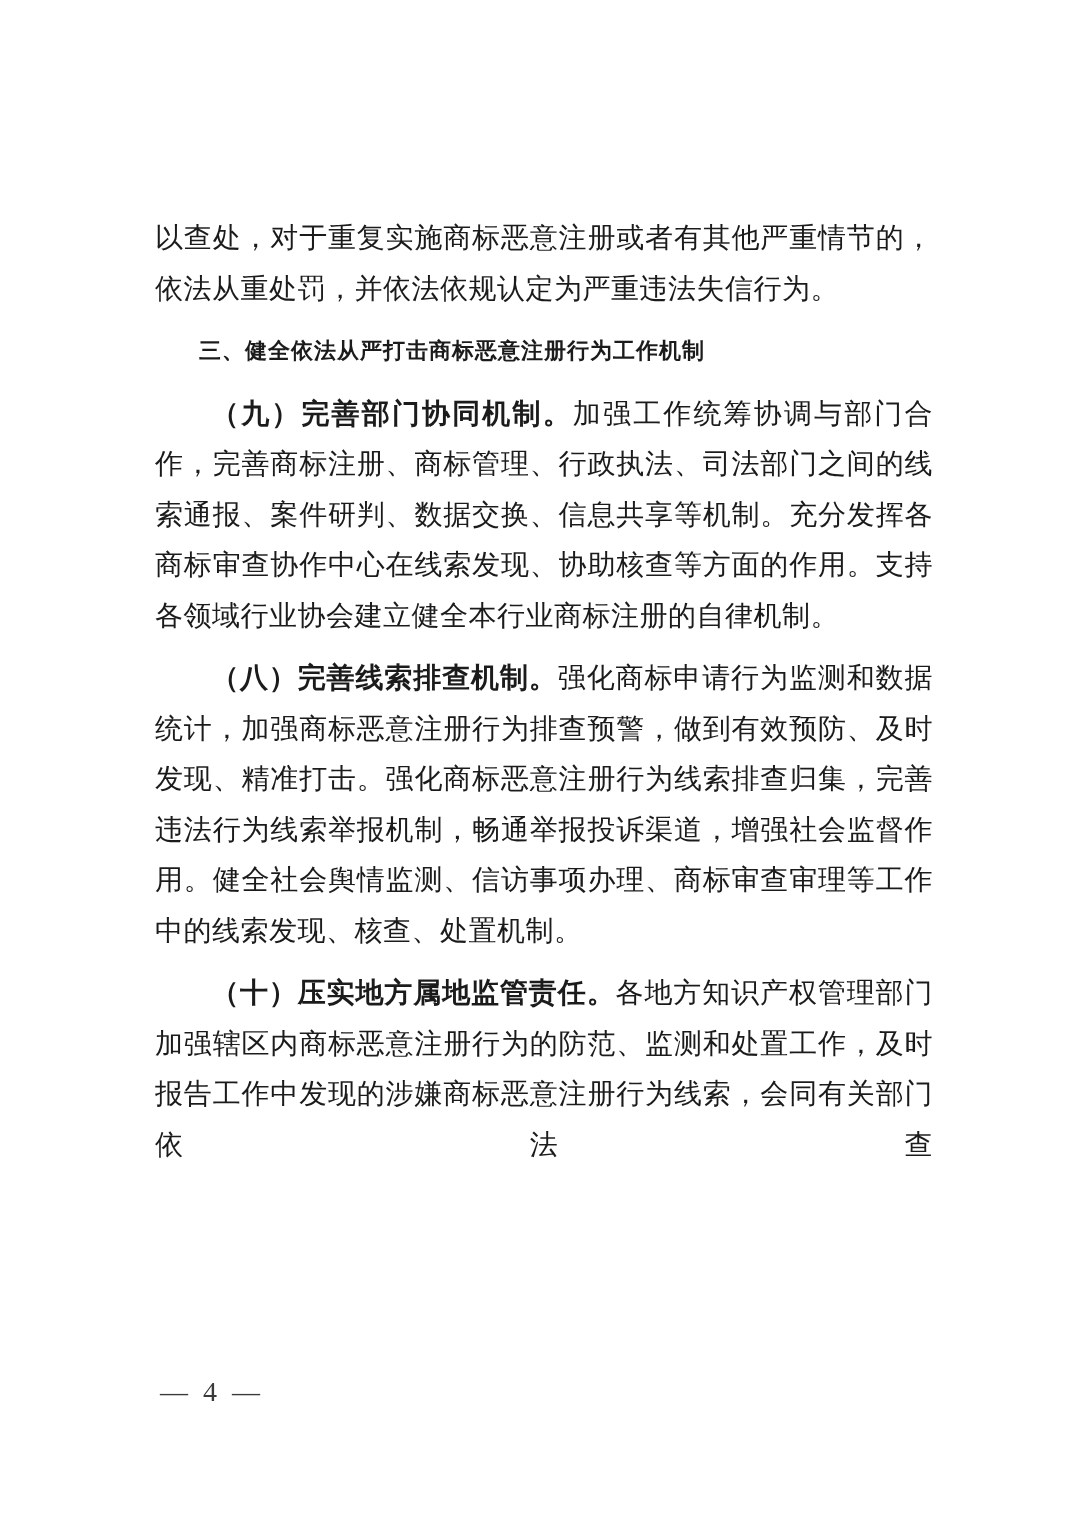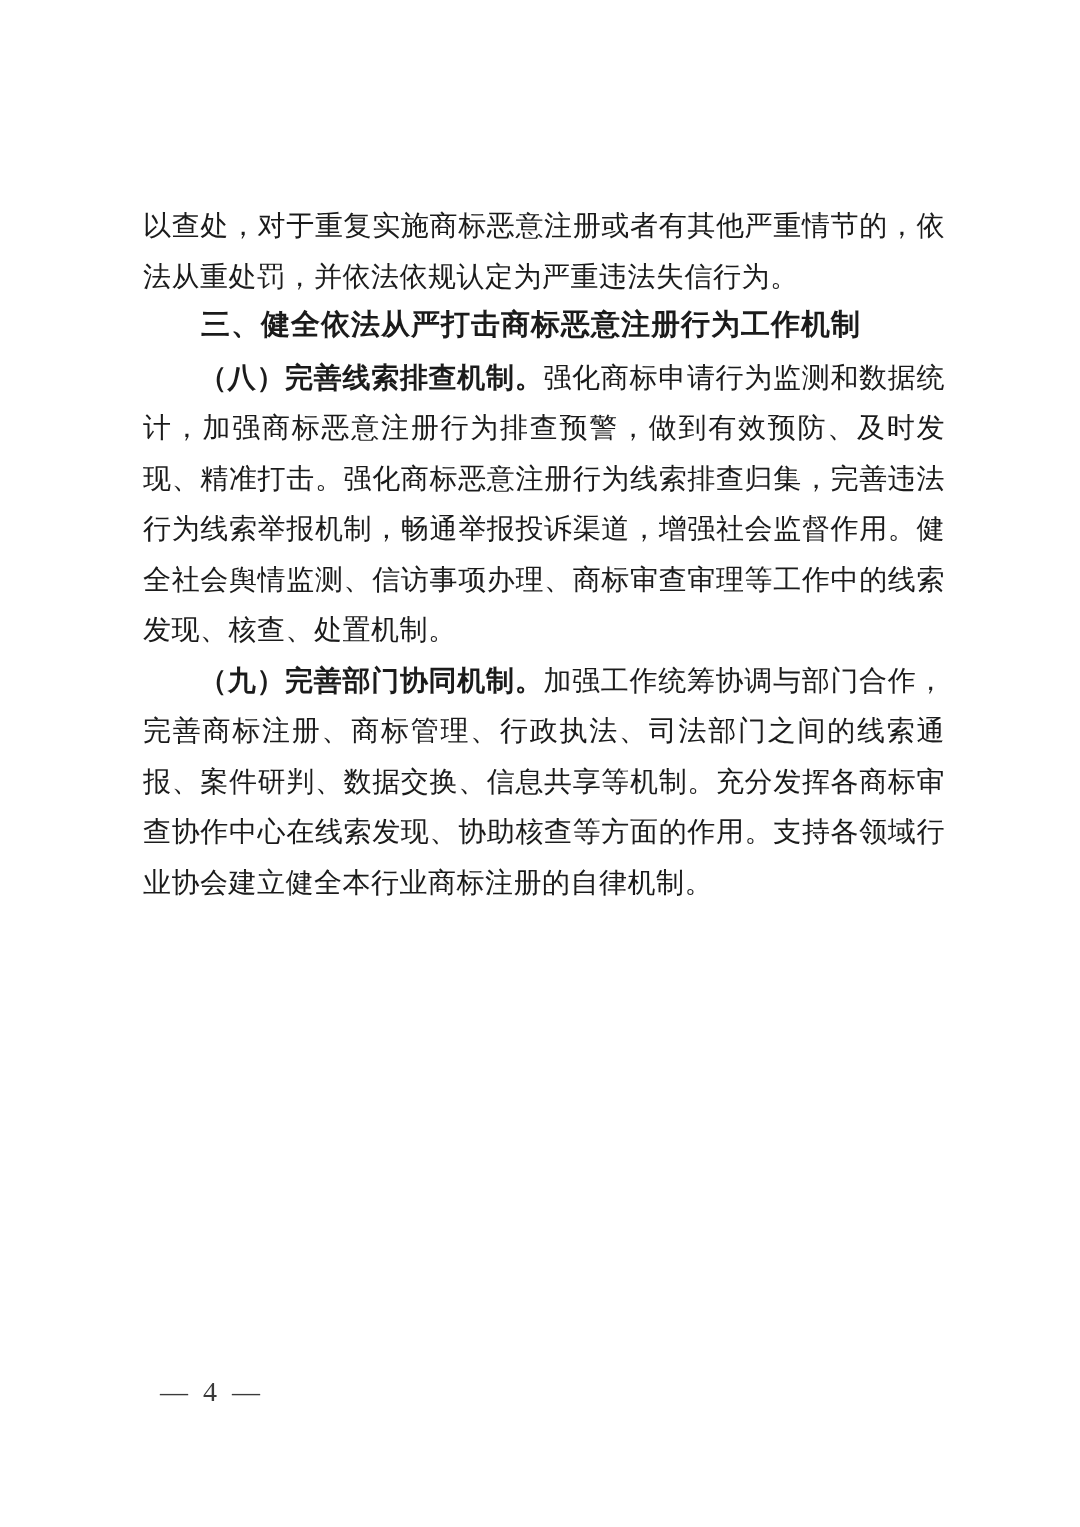--- a/index.html
+++ b/index.html
@@ -20,35 +20,35 @@
     position: absolute;
     left: 143px;
     top: 201px;
     width: 802px;
     font-size: 28px;
     line-height: 50.5px;
     text-align: justify;
     letter-spacing: 0.5px;
   }
   .doc-body p, .doc-body h2 {
-    margin: 0;
+    margin: 12px;
     padding: 0;
   }
   .para-indent {
     text-indent: 2em;
   }
   .para-continues {
     text-align-last: justify;
   }
   .section-heading {
     text-indent: 2em;
-    font-size: 29px;
+    font-size: 22px;
     font-weight: 700;
     line-height: 50.5px;
-    font-family: Liberation Mono, monospace;
+    font-family: Liberation Sans, sans-serif;
     letter-spacing: 1px;
   }
   .para-lead {
     font-weight: 700;
   }
   .page-footer {
     position: absolute;
     left: 160px;
     top: 1377px;
     font-size: 28px;
@@ -66,27 +66,30 @@
   <main class="doc-body">
 
     <p class="para">
       <span>以查处，对于重复实施商标恶意注册或者有其他严重情节的，依法从重处罚，并依法依规认定为严重违法失信行为。</span>
     </p>
 
     <h2 class="section-heading">三、健全依法从严打击商标恶意注册行为工作机制</h2>
 
 
     <p class="para para-indent">
+      <strong class="para-lead">（九）完善部门协同机制。</strong><span>加强工作统筹协调与部门合作，完善商标注册、商标管理、行政执法、司法部门之间的线索通报、案件研判、数据交换、信息共享等机制。充分发挥各商标审查协作中心在线索发现、协助核查等方面的作用。支持各领域行业协会建立健全本行业商标注册的自律机制。</span>
+    </p>
+
+    <p class="para para-indent">
       <strong class="para-lead">（八）完善线索排查机制。</strong><span>强化商标申请行为监测和数据统计，加强商标恶意注册行为排查预警，做到有效预防、及时发现、精准打击。强化商标恶意注册行为线索排查归集，完善违法行为线索举报机制，畅通举报投诉渠道，增强社会监督作用。健全社会舆情监测、信访事项办理、商标审查审理等工作中的线索发现、核查、处置机制。</span>
     </p>
 
-    <p class="para para-indent">
-      <strong class="para-lead">（九）完善部门协同机制。</strong><span>加强工作统筹协调与部门合作，完善商标注册、商标管理、行政执法、司法部门之间的线索通报、案件研判、数据交换、信息共享等机制。充分发挥各商标审查协作中心在线索发现、协助核查等方面的作用。支持各领域行业协会建立健全本行业商标注册的自律机制。</span>
+    <p class="para para-indent para-continues">
+      <strong class="para-lead">（十）压实地方属地监管责任。</strong><span>各地方知识产权管理部门加强辖区内商标恶意注册行为的防范、监测和处置工作，及时报告工作中发现的涉嫌商标恶意注册行为线索，会同有关部门依法查</span>
     </p>
-
 
   </main>
 
   <footer class="page-footer">
     <span>— 4 —</span>
   </footer>
 
 </div>
 
 </body></html>

